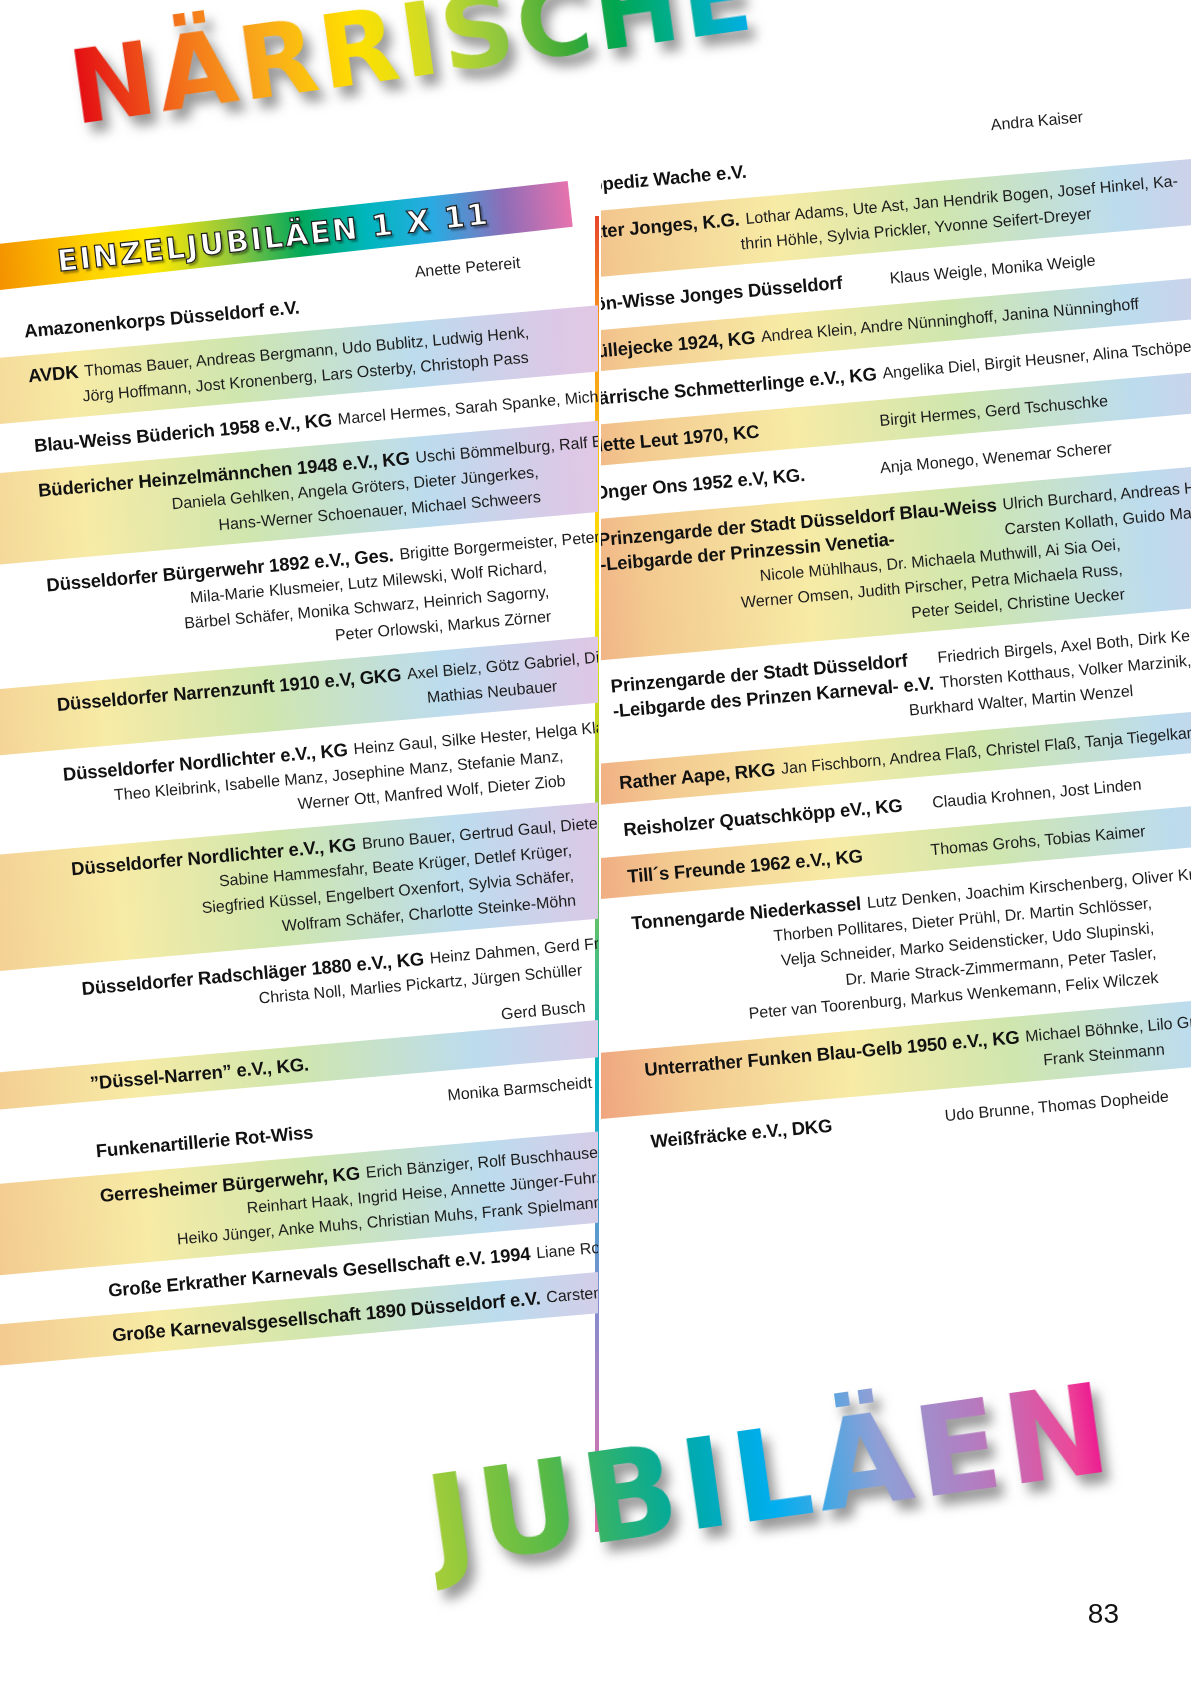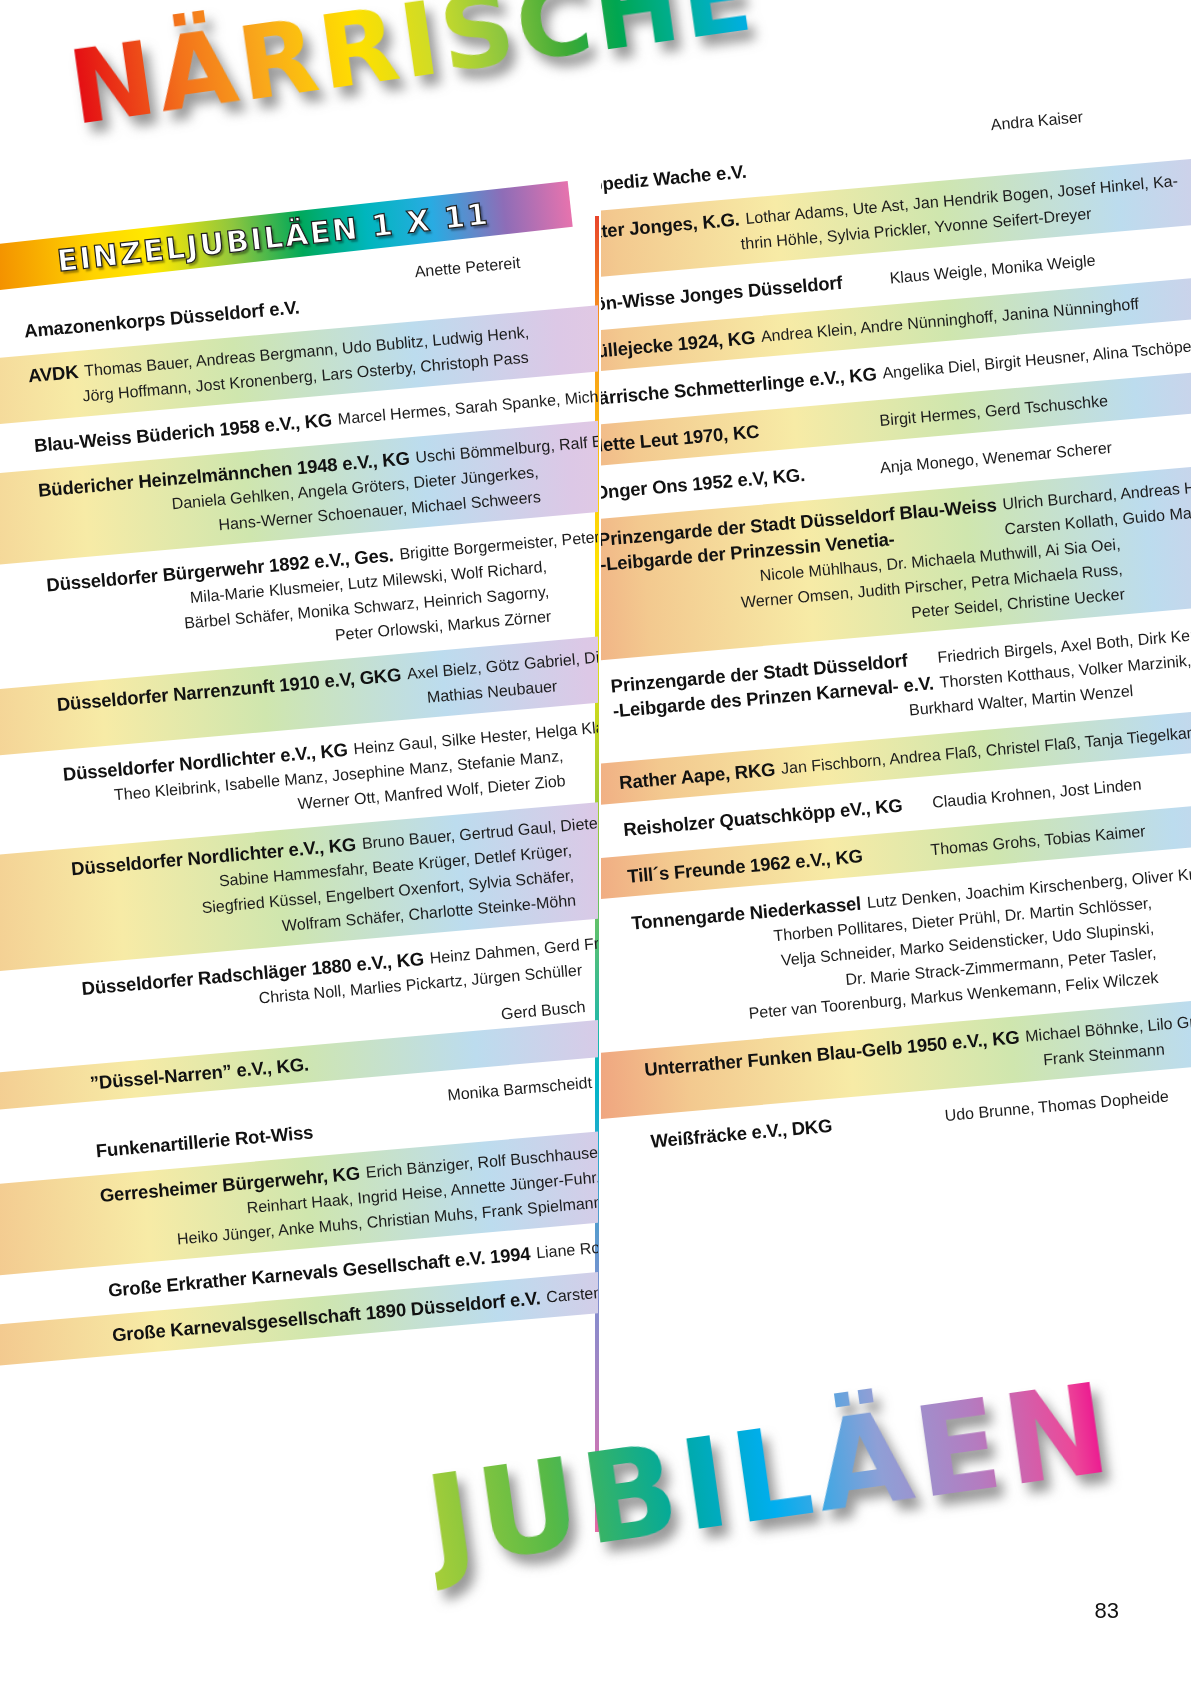--- a/index.html
+++ b/index.html
@@ -55,21 +55,21 @@
                 margin-right:6px;color:#111;text-align:left;}
   .entry.above .title{float:none;}
   .entry .title div{white-space:nowrap;}
   .entry .members{text-align:right;color:#1c1c1c;}
   .entry .members div{white-space:nowrap;}
   
   .col-left .entry.above.striped{background:none;padding-top:0;padding-bottom:0;}
   .col-left .entry.above.striped .title{margin:2px -175px 0 -225px;
         padding:6px 175px 6px 225px;background:var(--stripe);}
 
-  #page-number{position:absolute;right:72px;top:1598px;font-size:22px;color:#111;}
+  #page-number{position:absolute;right:72px;top:1598px;font-size:28px;color:#111;}
 </style>
 </head>
 <body>
 
 <div id="page">
 
   <div id="title-top" class="big-title">NÄRRISCHE</div>
 
   <div id="header-band">
     <div class="label">EINZELJUBILÄEN 1 X 11</div>

